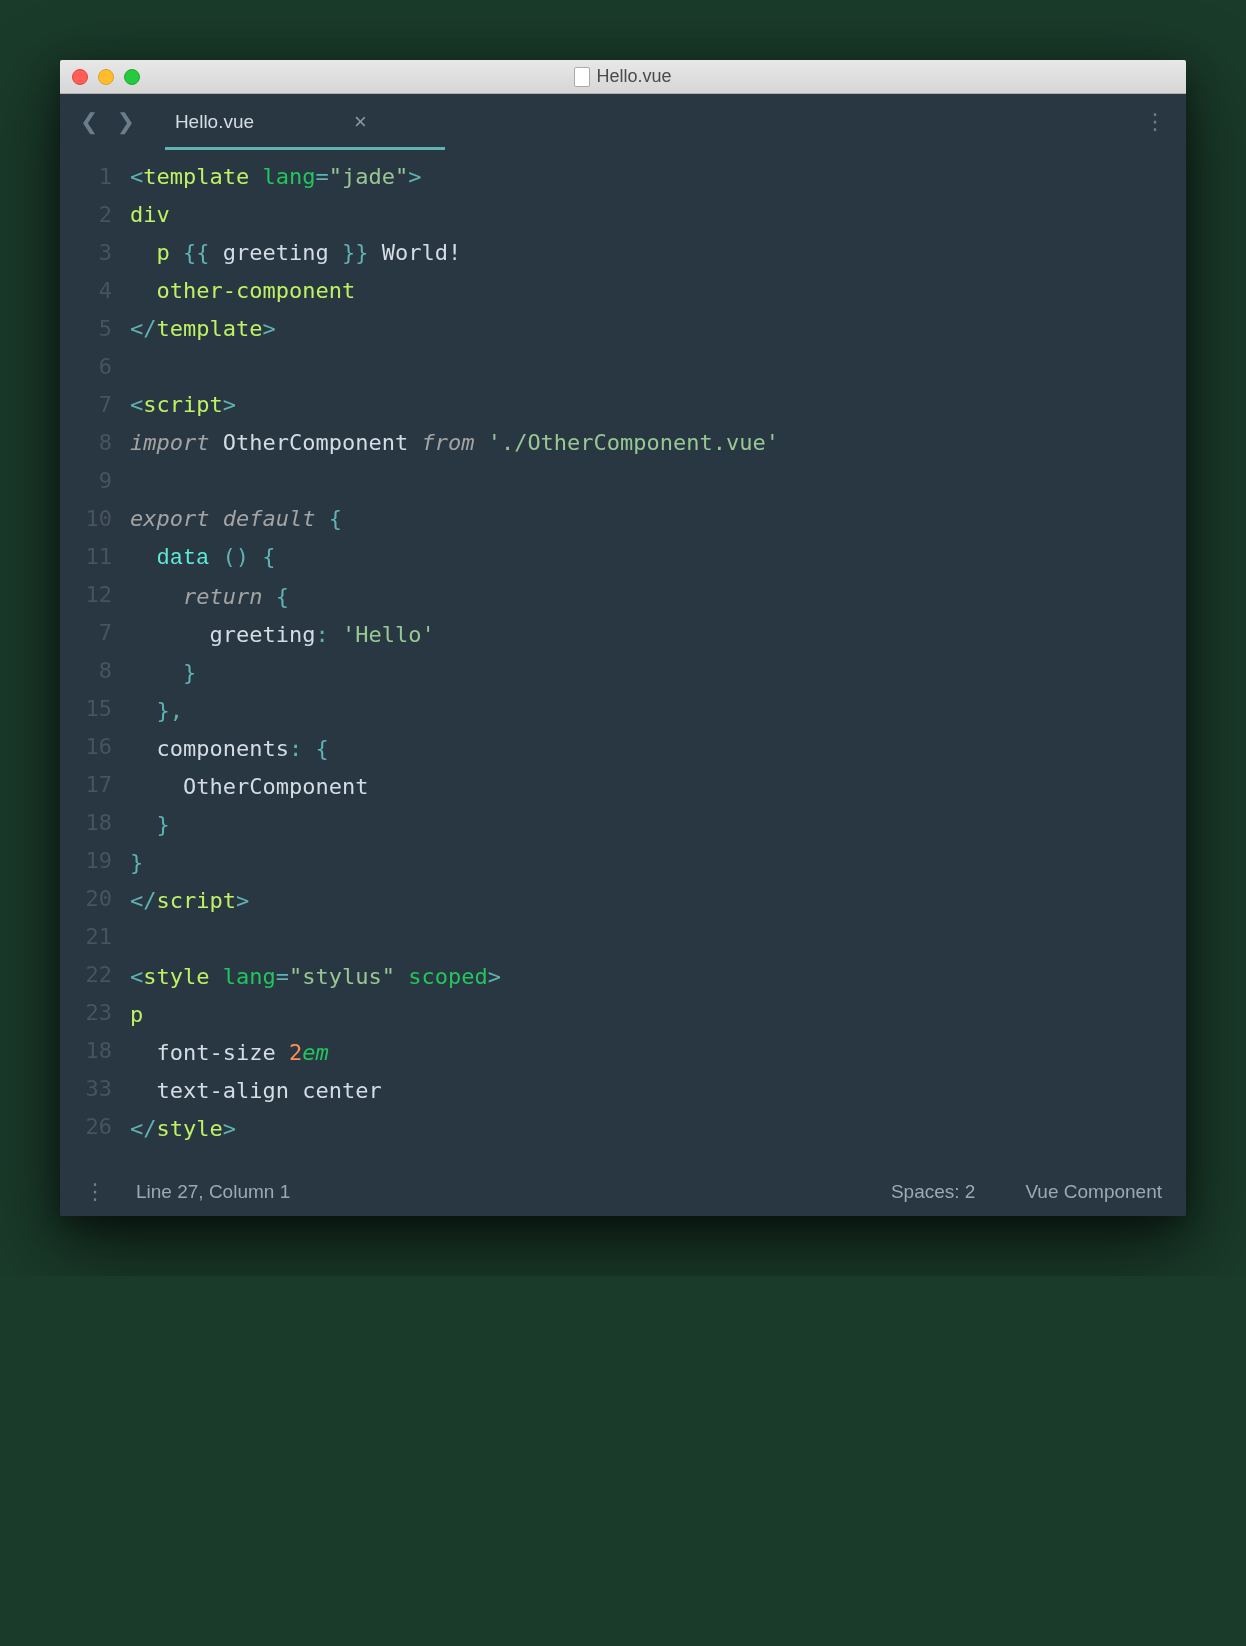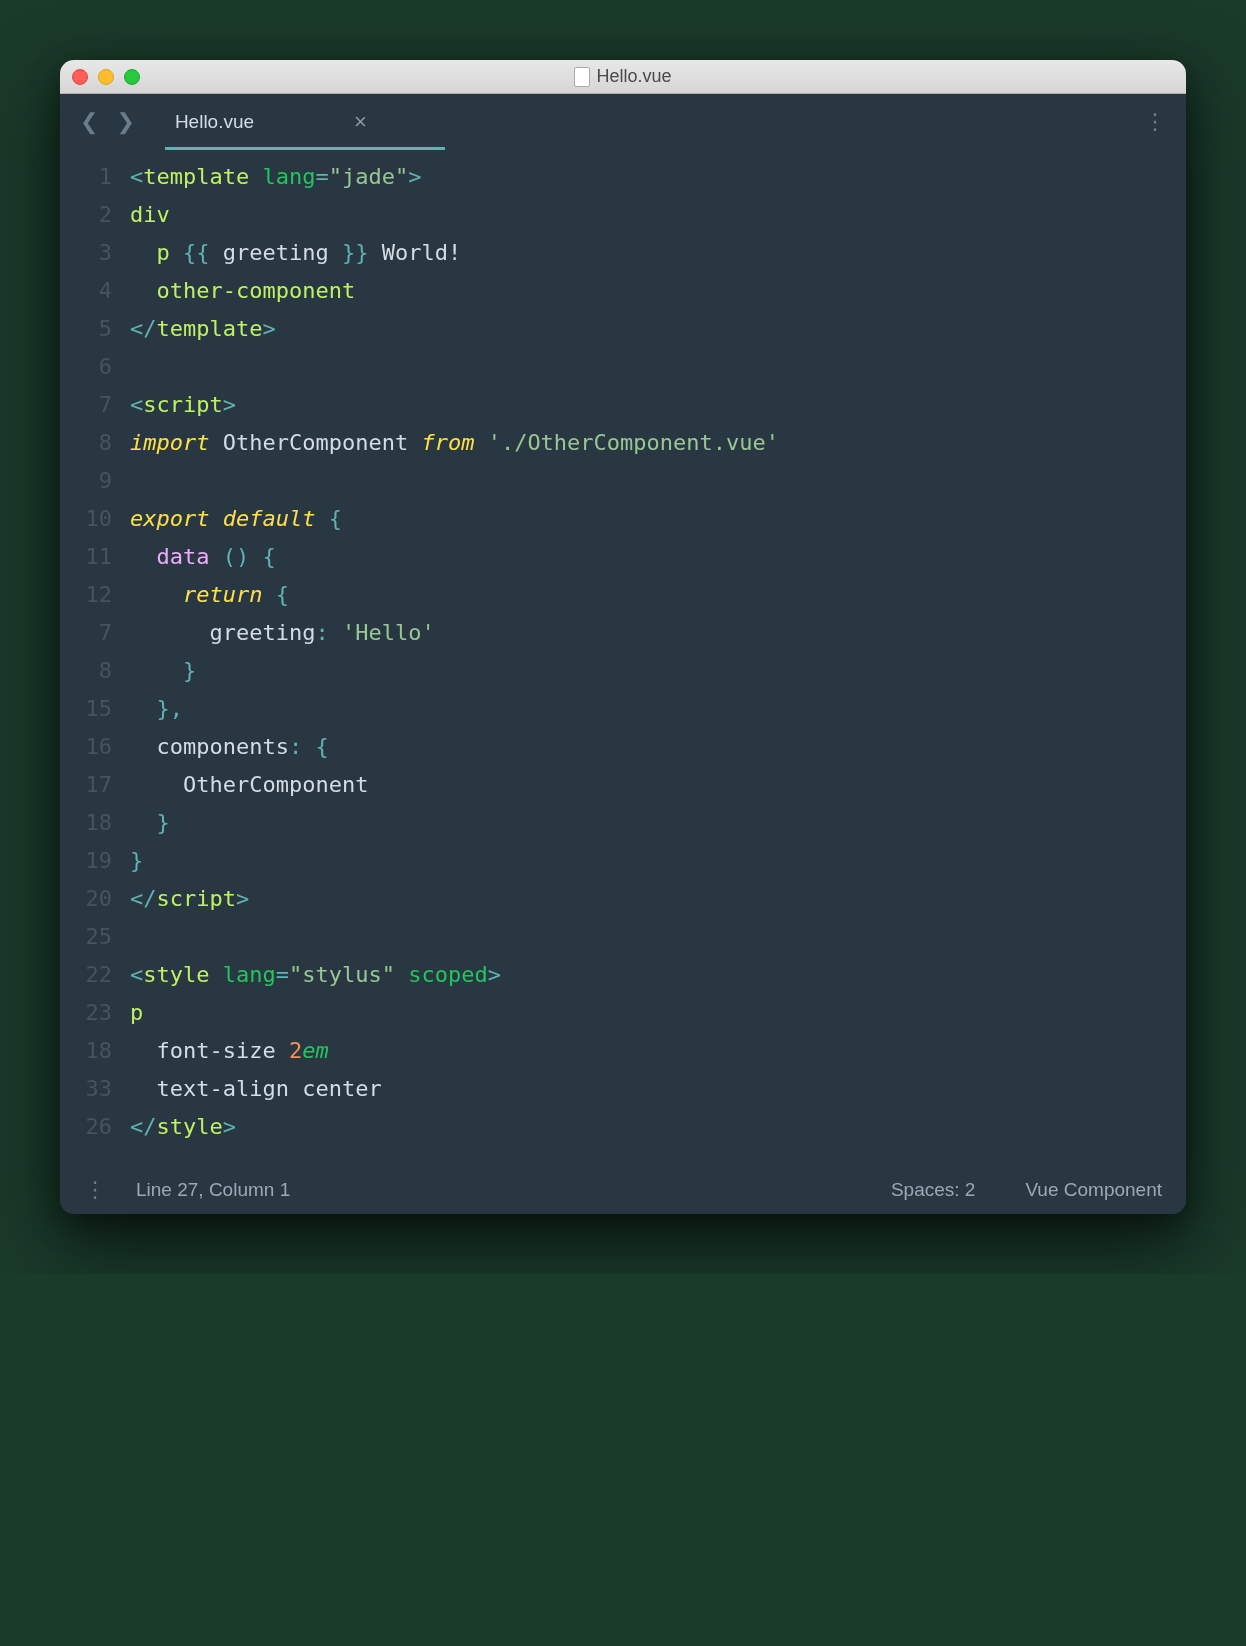--- a/index.html
+++ b/index.html
@@ -7,21 +7,21 @@
   background: #1a3a2a;
   font-family: -apple-system, BlinkMacSystemFont, "Segoe UI", sans-serif;
   padding: 60px;
   display: flex;
   justify-content: center;
   align-items: flex-start;
 }
 .window {
   width: 1212px;
   background: #293742;
-  border-radius: 14px;
+  border-radius: 2px;
   box-shadow: 0 30px 80px rgba(0,0,0,0.6), 0 10px 30px rgba(0,0,0,0.4);
   overflow: hidden;
 }
 .titlebar {
   background: linear-gradient(#e8e8e8, #d6d6d6);
   border-bottom: 1px solid #b0b0b0;
   height: 34px;
   display: flex;
   align-items: center;
   padding: 0 12px;
@@ -76,22 +76,22 @@
   text-align: right;
   color: #48535d;
   padding-right: 18px;
   user-select: none;
 }
 .code { flex: 1; color: #d4dce4; white-space: pre; }
 .c-punc { color: #5fb3b3; }
 .c-tag { color: #bef264; }
 .c-attr { color: #22c55e; }
 .c-str { color: #99c794; }
-.c-kw { color: #fde047; font-style: italic; }
-.c-func { color: #f0abfc; }
+.c-kw { color: #a3a3a3; font-style: italic; }
+.c-func { color: #5eead4; font-family: Liberation Mono, monospace; }
 .c-num { color: #f99157; }
 .c-unit { color: #22c55e; font-style: italic; }
 .statusbar {
   display: flex; align-items: center;
   height: 48px; padding: 0 24px;
   color: #9aa9b5; font-size: 19px;
   background: #293742;
 }
 .status-more { color: #6b7d8a; margin-right: 30px; font-size: 22px; cursor: pointer; }
 .status-right { margin-left: auto; display: flex; gap: 50px; }
@@ -141,21 +141,21 @@
         <div>11</div>
         <div>12</div>
         <div>7</div>
         <div>8</div>
         <div>15</div>
         <div>16</div>
         <div>17</div>
         <div>18</div>
         <div>19</div>
         <div>20</div>
-        <div>25</div>
+        <div>21</div>
         <div>22</div>
         <div>23</div>
         <div>18</div>
         <div>33</div>
         <div>26</div>
       </div>
     <div class="code"><div><span class="c-punc">&lt;</span><span class="c-tag">template</span><span> </span><span class="c-attr">lang</span><span class="c-punc">=</span><span class="c-str">"jade"</span><span class="c-punc">&gt;</span></div><div><span class="c-tag">div</span></div><div><span>  </span><span class="c-tag">p</span><span> </span><span class="c-punc">{{</span><span> greeting </span><span class="c-punc">}}</span><span> World!</span></div><div><span>  </span><span class="c-tag">other-component</span></div><div><span class="c-punc">&lt;/</span><span class="c-tag">template</span><span class="c-punc">&gt;</span></div><div>&nbsp;</div><div><span class="c-punc">&lt;</span><span class="c-tag">script</span><span class="c-punc">&gt;</span></div><div><span class="c-kw">import</span><span> OtherComponent </span><span class="c-kw">from</span><span> </span><span class="c-str">'./OtherComponent.vue'</span></div><div>&nbsp;</div><div><span class="c-kw">export</span><span> </span><span class="c-kw">default</span><span> </span><span class="c-punc">{</span></div><div><span>  </span><span class="c-func">data</span><span class="c-punc"> </span><span class="c-punc">()</span><span> </span><span class="c-punc">{</span></div><div><span>    </span><span class="c-kw">return</span><span> </span><span class="c-punc">{</span></div><div><span>      greeting</span><span class="c-punc">:</span><span> </span><span class="c-str">'Hello'</span></div><div><span>    </span><span class="c-punc">}</span></div><div><span>  </span><span class="c-punc">},</span></div><div><span>  components</span><span class="c-punc">:</span><span> </span><span class="c-punc">{</span></div><div><span>    OtherComponent</span></div><div><span>  </span><span class="c-punc">}</span></div><div><span class="c-punc">}</span></div><div><span class="c-punc">&lt;/</span><span class="c-tag">script</span><span class="c-punc">&gt;</span></div><div>&nbsp;</div><div><span class="c-punc">&lt;</span><span class="c-tag">style</span><span> </span><span class="c-attr">lang</span><span class="c-punc">=</span><span class="c-str">"stylus"</span><span> </span><span class="c-attr">scoped</span><span class="c-punc">&gt;</span></div><div><span class="c-tag">p</span></div><div><span>  font-size </span><span class="c-num">2</span><span class="c-unit">em</span></div><div><span>  text-align center</span></div><div><span class="c-punc">&lt;/</span><span class="c-tag">style</span><span class="c-punc">&gt;</span></div></div>
   </div>
 
   <div class="statusbar">

